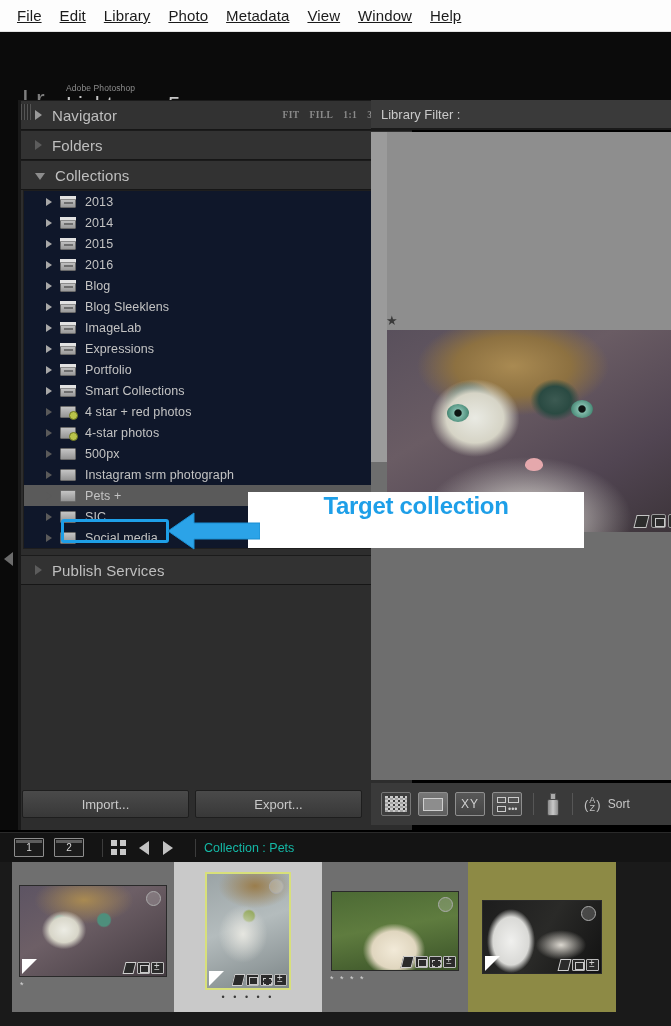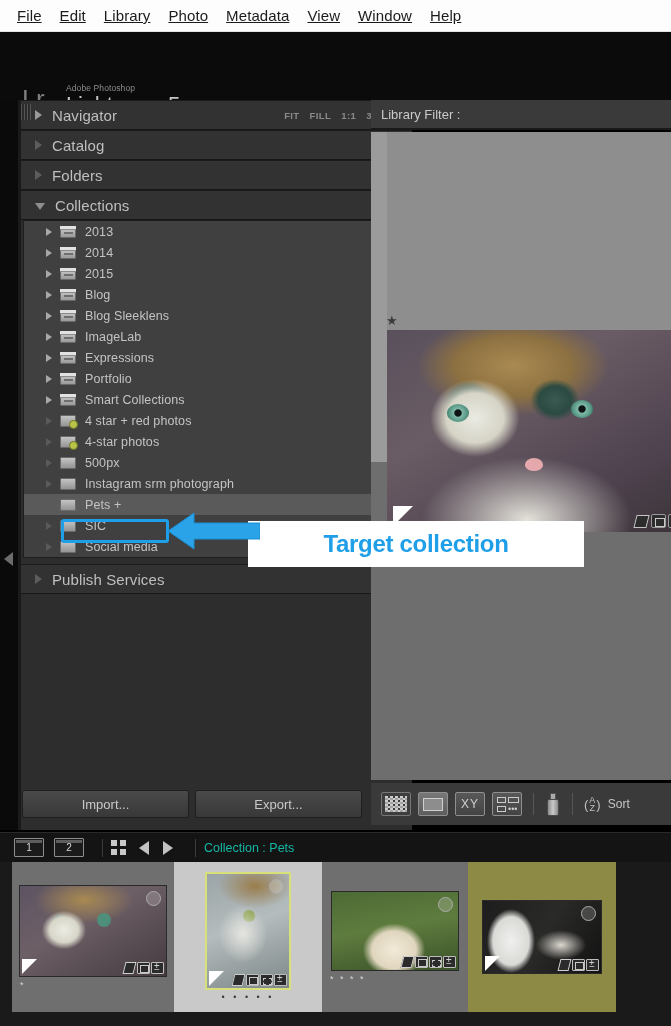--- a/index.html
+++ b/index.html
@@ -81,29 +81,29 @@
     border-top: 5px solid transparent; border-bottom: 5px solid transparent;
     border-left: 7px solid #9a9a9a;
   }
   .phead .tri.dim { border-left-color: #5c5c5c; }
   .phead .tri.down {
     border-left: 5px solid transparent; border-right: 5px solid transparent;
     border-top: 7px solid #8d8d8d; border-bottom: 0;
     margin-top: 3px;
   }
   .phead .ptitle { font-size: 15px; color: #bfbfbf; font-weight: 400; letter-spacing: .1px; }
-  .phead .pright { margin-left: auto; display: flex; align-items: center; gap: 10px; padding-right: 10px; }
+  .phead .pright { margin-left: auto; display: flex; align-items: center; gap: 10px; padding-right: 10px; font-family: Liberation Serif, serif; }
   .zoomlab { font-size: 9.5px; color: #8a8a8a; letter-spacing: .4px; font-weight: 700; }
   .stepper { color: #9a9a9a; font-size: 11px; line-height: 7px; text-align: center; }
   .plusbtn { color: #b0b0b0; font-size: 15px; line-height: 12px; font-weight: 300; }
   .minusbtn { color: #b0b0b0; font-size: 15px; line-height: 12px; }
 
   
   .collist {
-    position: relative; background: #404040; margin: 0 2px;
+    position: relative; background: #0f172a; margin: 0 2px;
     border: 1px solid #1e1e1e;
     overflow: hidden;
   }
   .crow {
     display: flex; align-items: center; height: 21px;
     padding-left: 22px; position: relative;
   }
   .crow .ctri {
     width: 0; height: 0; margin-right: 8px; flex: 0 0 auto;
     border-top: 4px solid transparent; border-bottom: 4px solid transparent;
@@ -136,23 +136,23 @@
   .crow.selected { background: #5a5a5a; }
 
   .pets-highlight {
     position: absolute; left: 61px; top: 519px; width: 108px; height: 24px;
     border: 3px solid #1e9fe8; border-radius: 3px; z-index: 30;
     pointer-events: none;
   }
 
   
   .anno-box {
-    position: absolute; left: 248px; top: 521px; width: 336px; height: 46px;
+    position: absolute; left: 248px; top: 492px; width: 336px; height: 56px;
     background: #ffffff; z-index: 40;
-    display: flex; align-items: center; justify-content: center;
+    display: flex; justify-content: center;
   }
   .anno-text {
     font-size: 24px; font-weight: 700; color: #1e9fe8; letter-spacing: -.3px;
   }
   .anno-arrow { position: absolute; left: 168px; top: 511px; z-index: 41; }
 
   
   .ie-bar {
     position: absolute; left: 22px; top: 790px; width: 340px; height: 28px;
     display: flex; gap: 6px;
@@ -388,24 +388,20 @@
       <div class="ptitle">Navigator</div>
       <div class="pright">
         <div class="zoomlab">FIT</div>
         <div class="zoomlab">FILL</div>
         <div class="zoomlab">1:1</div>
         <div class="zoomlab">3:1</div>
         <div class="stepper">▲<br>▼</div>
       </div>
     </div>
 
-    <div class="phead">
-      <div class="tri dim"></div>
-      <div class="ptitle">Catalog</div>
-    </div>
 
     <div class="phead">
       <div class="tri dim"></div>
       <div class="ptitle">Folders</div>
       <div class="pright">
         <div class="plusbtn">+</div>
       </div>
     </div>
 
     <div class="phead">
@@ -425,20 +421,25 @@
         </div>
         <div class="crow">
           <div class="ctri"></div>
           <div class="cicon box"></div>
           <div class="clabel">2014</div>
         </div>
         <div class="crow">
           <div class="ctri"></div>
           <div class="cicon box"></div>
           <div class="clabel">2015</div>
+        </div>
+        <div class="crow">
+          <div class="ctri"></div>
+          <div class="cicon box"></div>
+          <div class="clabel">2016</div>
         </div>
         <div class="crow">
           <div class="ctri"></div>
           <div class="cicon box"></div>
           <div class="clabel">Blog</div>
         </div>
         <div class="crow">
           <div class="ctri"></div>
           <div class="cicon box"></div>
           <div class="clabel">Blog Sleeklens</div>

